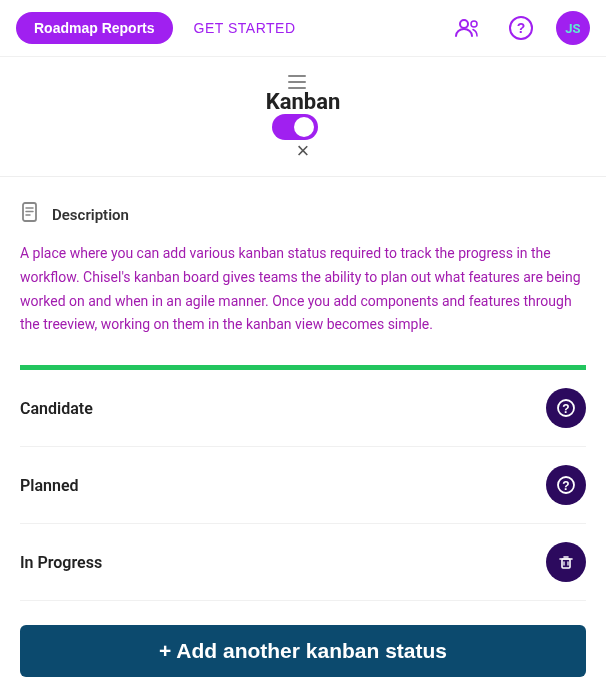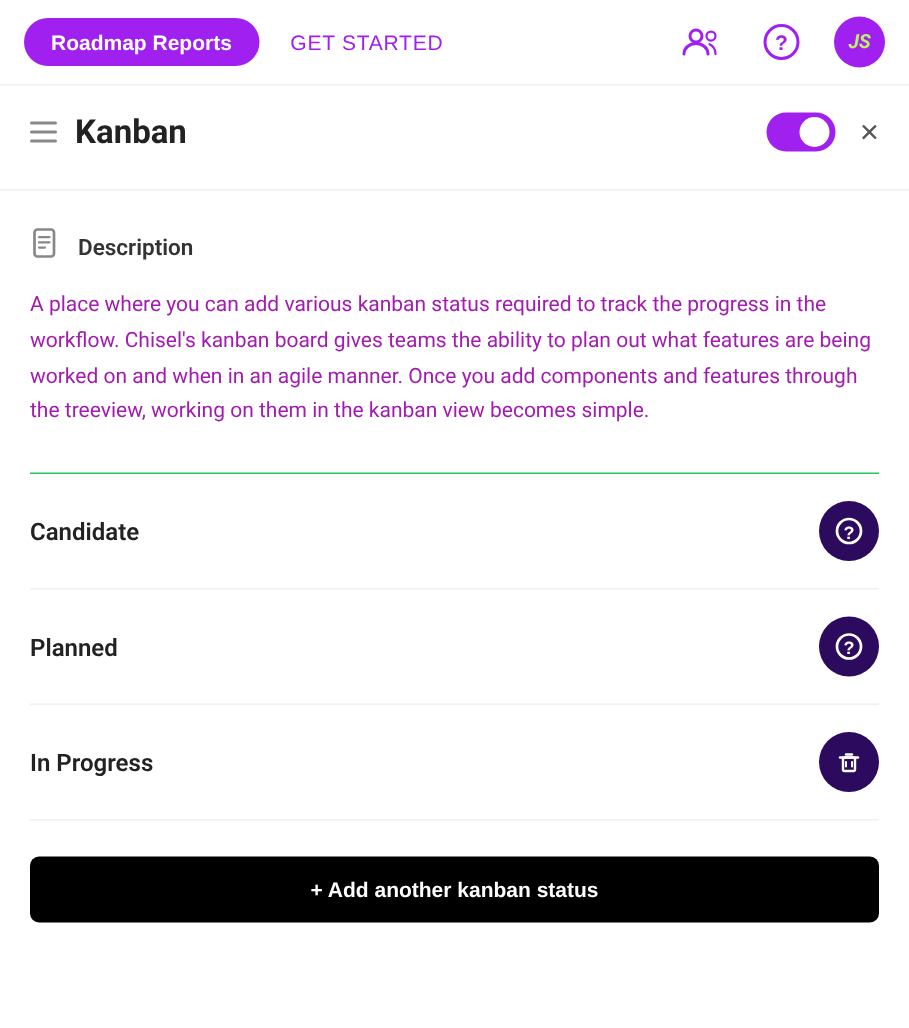--- a/index.html
+++ b/index.html
@@ -63,36 +63,36 @@
       justify-content: center;
       padding: 4px;
       color: #555;
     }
 
     .avatar {
       width: 34px;
       height: 34px;
       border-radius: 50%;
       background: #a020f0;
-      color: #bef264;
+      color: #5eead4;
       display: flex;
       align-items: center;
       justify-content: center;
       font-size: 13px;
       font-weight: 700;
       cursor: pointer;
-      font-style: italic;
     }
 
     
     .panel-header {
       display: flex;
       align-items: center;
-      padding: 18px 20px 25px 20px;
+      padding: 18px 20px 14px 20px;
       border-bottom: 1px solid #eee;
+      flex-direction: column;
     }
 
     .hamburger-icon {
       display: flex;
       flex-direction: column;
       gap: 4px;
       margin-right: 12px;
       cursor: pointer;
     }
 
@@ -200,21 +200,21 @@
 
     .status-item {
       display: flex;
       align-items: center;
       justify-content: space-between;
       padding: 18px 0;
       border-bottom: 1px solid #f0f0f0;
     }
 
     .status-item:first-child {
-      border-top: 1px solid #22c55e;
+      border-top: 5px solid #22c55e;
       gap: 33px;
     }
 
     .status-label {
       font-size: 16px;
       font-weight: 600;
       color: #222;
     }
 
     .icon-circle-btn {
@@ -226,26 +226,26 @@
       cursor: pointer;
       display: flex;
       align-items: center;
       justify-content: center;
       color: #fff;
       font-size: 16px;
     }
 
     
     .add-status-btn {
-      background: #000000;
+      background: #0c4a6e;
       color: #fff;
       border: none;
       border-radius: 6px;
       padding: 14px 24px;
-      font-size: 14px;
+      font-size: 21px;
       font-weight: 600;
       cursor: pointer;
       display: flex;
       align-items: center;
       gap: 8px;
       width: 100%;
       justify-content: center;
     }
   </style>
 </head>

